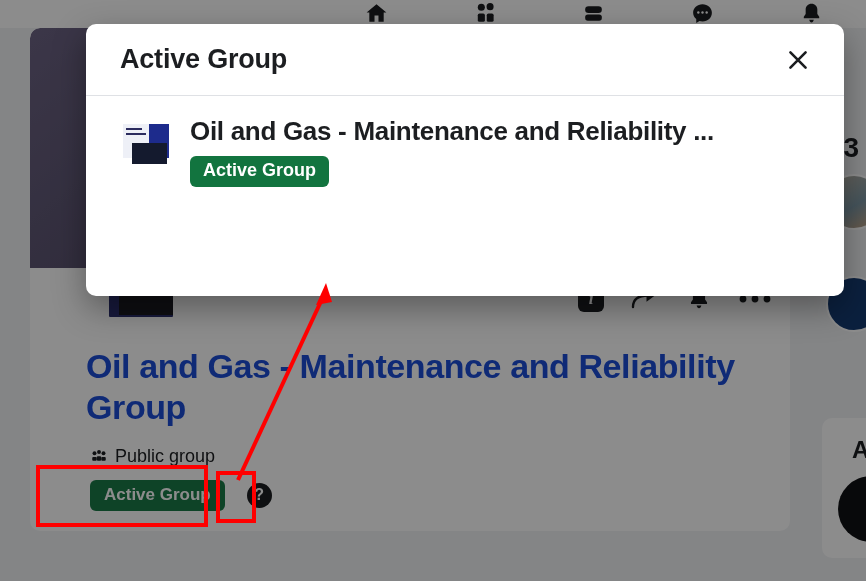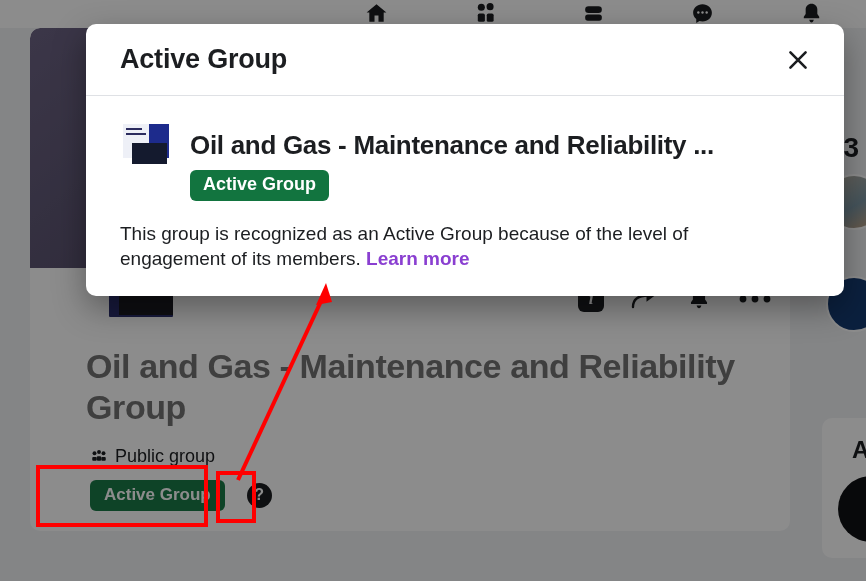--- a/index.html
+++ b/index.html
@@ -50,21 +50,21 @@
   .ga-lines2 { position:absolute; left:6px; top:11px; width:48px; height:2px; background:#333; }
   .ga-photo { position:absolute; left:10px; top:40px; width:55px; height:22px; background:#1a1a22; }
 
   .actions-row { position:absolute; right:18px; top:258px; display:flex; align-items:center; gap:26px; }
   .act { display:flex; align-items:center; justify-content:center; }
   .act svg { fill:#1c1e21; }
   .info-btn { width:26px; height:26px; background:#1c1e21; border-radius:6px; display:flex; align-items:center; justify-content:center; color:#fff; font-family:"Liberation Serif", serif; font-style:italic; font-weight:bold; font-size:17px; }
 
   .title {
     position:absolute; left:56px; top:318px; width:700px;
-    font-size:34px; font-weight:bold; color:#737373; line-height:1.22;
+    font-size:34px; font-weight:bold; color:#1d4ed8; line-height:1.22;
     letter-spacing:-0.4px;
   }
   .meta-row { position:absolute; left:60px; top:418px; display:flex; align-items:center; gap:7px; color:#1c1e21; font-size:18px;text-align:right; }
   .meta-row svg { width:18px; height:18px; fill:#1c1e21; }
 
   .badge-row { position:absolute; left:60px; top:452px; display:flex; align-items:center; gap:22px; }
   .active-badge {
     background:#1a7a47; color:#ffffff; font-weight:bold; font-size:17px;
     padding:5px 14px 6px 14px; border-radius:6px; white-space:nowrap; line-height:1.15;
   }
@@ -108,21 +108,21 @@
   }
   .gt-navy { position:absolute; left:3px; top:2px; width:46px; height:34px; background:#1d2b8c; }
   .gt-white { position:absolute; left:3px; top:2px; width:26px; height:34px; background:#eef0f7; }
   .gt-l1 { position:absolute; left:6px; top:6px; width:16px; height:2px; background:#2b2b5e; }
   .gt-l2 { position:absolute; left:6px; top:11px; width:20px; height:1.5px; background:#2b2b5e; }
   .gt-photo { position:absolute; left:12px; top:21px; width:35px; height:21px; background:#141a2e; }
 
   .grp-texts { flex:1; min-width:0; }
   .grp-name {
     font-size:26px; font-weight:bold; color:#1c1e21; line-height:1.2;
-    white-space:nowrap; overflow:hidden; letter-spacing:-0.3px;margin-top:14px;
+    white-space:nowrap; overflow:hidden; letter-spacing:-0.3px;
   }
   .modal-badge {
     display:inline-block; margin-top:9px;
     background:#12743f; color:#ffffff; font-weight:bold; font-size:18px;
     padding:4px 13px 6px 13px; border-radius:6px; line-height:1.15;
   }
   .modal-desc {
     margin-top:20px; font-size:19px; line-height:1.32; color:#1c1e21; max-width:660px;
   }
   .learn-more { color:#8a3fd1; font-weight:bold; text-decoration:none; cursor:pointer; }
@@ -269,24 +269,20 @@
           <div class="gt-l2"></div>
           <div class="gt-photo">
             
           </div>
         </div>
         <div class="grp-texts">
           <div class="grp-name">Oil and Gas - Maintenance and Reliability ...</div>
           <div class="modal-badge">Active Group</div>
         </div>
       </div>
-      <div class="modal-desc">
-        <span>This group is recognized as an Active Group because of the level of engagement of its members.</span>
-        <a class="learn-more">Learn more</a>
-      </div>
     </div>
   </div>
 
   <div class="anno anno-badge"></div>
   <div class="anno anno-q"></div>
   <svg class="anno-arrow" viewBox="0 0 150 210">
     <line x1="18" y1="205" x2="103" y2="22" stroke="#ff0000" stroke-width="4"></line>
     <path d="M106 8 L96 30 L112 27 Z" fill="#ff0000"></path>
   </svg>
 

